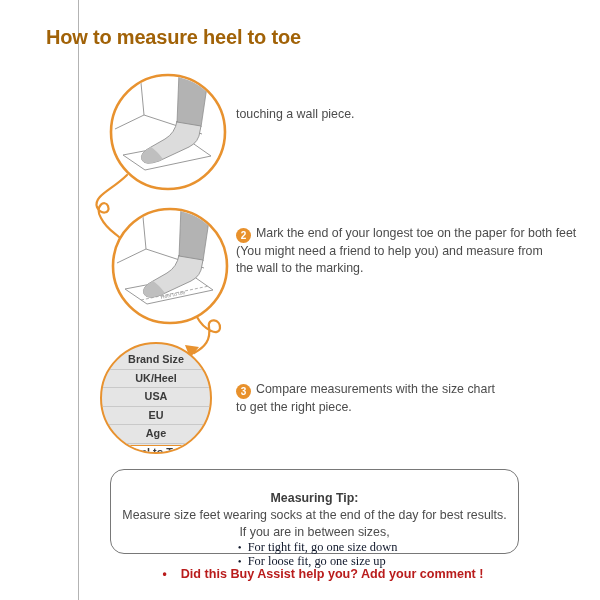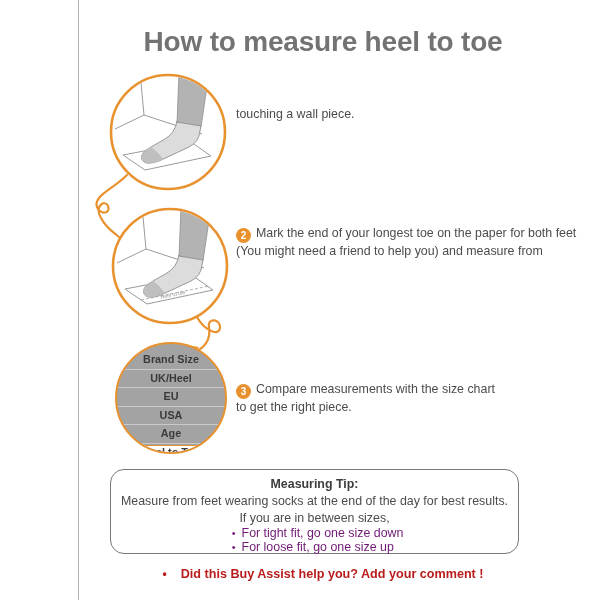--- a/index.html
+++ b/index.html
@@ -2,58 +2,58 @@
 <html><head>
 <meta charset="utf-8">
 <style>
   html,body{margin:0;padding:0;background:#ffffff;}
   .canvas{
     position:relative;width:600px;height:600px;background:#ffffff;overflow:hidden;
     font-family:"Liberation Sans", sans-serif;color:#4c4c4c;
   }
   .vline{position:absolute;left:78px;top:0;width:1px;height:600px;background:#b3b3b3;}
   .title{
-    position:absolute;top:26px;left:46px;right:0;text-align:center;
-    font-size:28px;font-weight:bold;color:#737373;letter-spacing:-0.2px;
+    position:absolute;top:26px;left:46px;right:0;
+    font-size:20px;font-weight:bold;color:#a16207;letter-spacing:-0.2px;
   }
   .illus{position:absolute;}
   .connectors{position:absolute;left:0;top:0;pointer-events:none;}
   
   .step{position:absolute;font-size:12.4px;line-height:16.5px;color:#4c4c4c;}
   .step-line{white-space:nowrap;}
   .badge{
     display:inline-block;width:15px;height:15px;border-radius:50%;
     background:#E8912C;color:#ffffff;font-size:10px;font-weight:bold;
     text-align:center;line-height:15px;margin-right:5px;vertical-align:-2px;
   }
   
   .chart-circle{
-    position:absolute;left:115px;top:342px;width:112px;height:112px;
-    border:2.5px solid #E8922F;border-radius:50%;background:#a3a3a3;
+    position:absolute;left:100px;top:342px;width:112px;height:112px;
+    border:2.5px solid #E8922F;border-radius:50%;background:#e5e5e5;
     box-sizing:border-box;overflow:hidden;
   }
   .chart-rows{padding-top:7px;}
   .chart-row{
     height:17.5px;line-height:17.5px;text-align:center;
     font-size:10.8px;font-weight:600;color:#3a3a3a;
   }
   .chart-row + .chart-row{border-top:1px solid #c9c9c9;}
   .chart-row .hl{
     display:inline-block;border:1px solid #E8922F;line-height:12.5px;
     padding:0 5px;margin-top:1px;background:#ffffff;
   }
   
   .tipbox{
     position:absolute;left:110px;top:469px;width:409px;height:85px;
     border:1px solid #787878;border-radius:14px;box-sizing:border-box;
-    padding-top:7px;background:#ffffff;
+    padding-top:21px;background:#ffffff;
   }
   .tip-title{text-align:center;font-size:12.4px;font-weight:bold;color:#3d3d3d;}
   .tip-line{text-align:center;font-size:12.4px;color:#4c4c4c;margin-top:3px;}
-  .tip-bullets{display:table;margin:1px auto 15px;text-align:left;font-size:12.4px;color:#701a75;}
+  .tip-bullets{display:table;margin:1px auto 15px;text-align:left;font-size:12.4px;color:#0f172a;font-family:Liberation Serif, serif;}
   .tip-bullet-row{line-height:14px;}
   .tip-dot{display:inline-block;width:16px;text-align:center;font-size:11px;}
   
   .footer{
     position:absolute;top:567px;left:46px;right:0;text-align:center;
     font-size:12.6px;font-weight:bold;color:#b91c1c;
   }
   .footer-bullet{margin-right:14px;font-size:12px;}
 </style>
 </head>
@@ -110,50 +110,51 @@
       <path d="M44,76 Q32,82 35,89 Q38,95 52,90 L56,88 Q50,80 44,76 Z" fill="#bfbfbf"></path>
       <path d="M32,95 L100,81" stroke="#9a9a9a" stroke-width="0.8" stroke-dasharray="3,2" fill="none"></path>
       <text x="52" y="94" font-size="5.2" fill="#8f8f8f" transform="rotate(-12 52 94)">Heel to toe</text>
     </g>
   </svg>
 
   <div class="chart-circle">
     <div class="chart-rows">
       <div class="chart-row">Brand Size</div>
       <div class="chart-row">UK/Heel</div>
+      <div class="chart-row">USA</div>
       <div class="chart-row">EU</div>
-      <div class="chart-row">USA</div>
       <div class="chart-row">Age</div>
       <div class="chart-row">
         <span class="hl">Heel to Toe</span>
       </div>
     </div>
   </div>
 
   <div class="step" style="left:236px;top:106px">
     <div class="step-line">touching a wall piece.</div>
   </div>
 
   <div class="step" style="left:236px;top:225px">
     <div class="step-line">
       <span class="badge">2</span><span>Mark the end of your longest toe on the paper for both feet</span>
     </div>
     <div class="step-line">(You might need a friend to help you) and measure from</div>
+    <div class="step-line">the wall to the marking.</div>
   </div>
 
   <div class="step" style="left:236px;top:381px">
     <div class="step-line">
       <span class="badge">3</span><span>Compare measurements with the size chart</span>
     </div>
     <div class="step-line">to get the right piece.</div>
   </div>
 
   <div class="tipbox">
     <div class="tip-title">Measuring Tip:</div>
-    <div class="tip-line">Measure from feet wearing socks at the end of the day for best results.</div>
+    <div class="tip-line">Measure size feet wearing socks at the end of the day for best results.</div>
     <div class="tip-line">If you are in between sizes,</div>
     <div class="tip-bullets">
       <div class="tip-bullet-row">
         <span class="tip-dot">•</span><span>For tight fit, go one size down</span>
       </div>
       <div class="tip-bullet-row">
         <span class="tip-dot">•</span><span>For loose fit, go one size up</span>
       </div>
     </div>
   </div>

